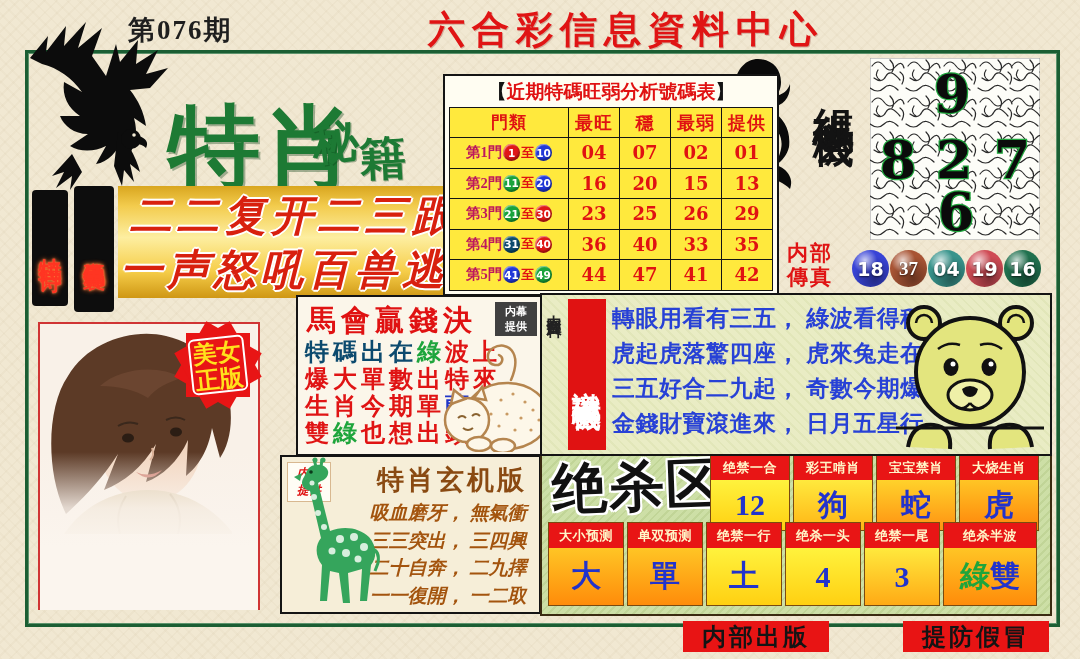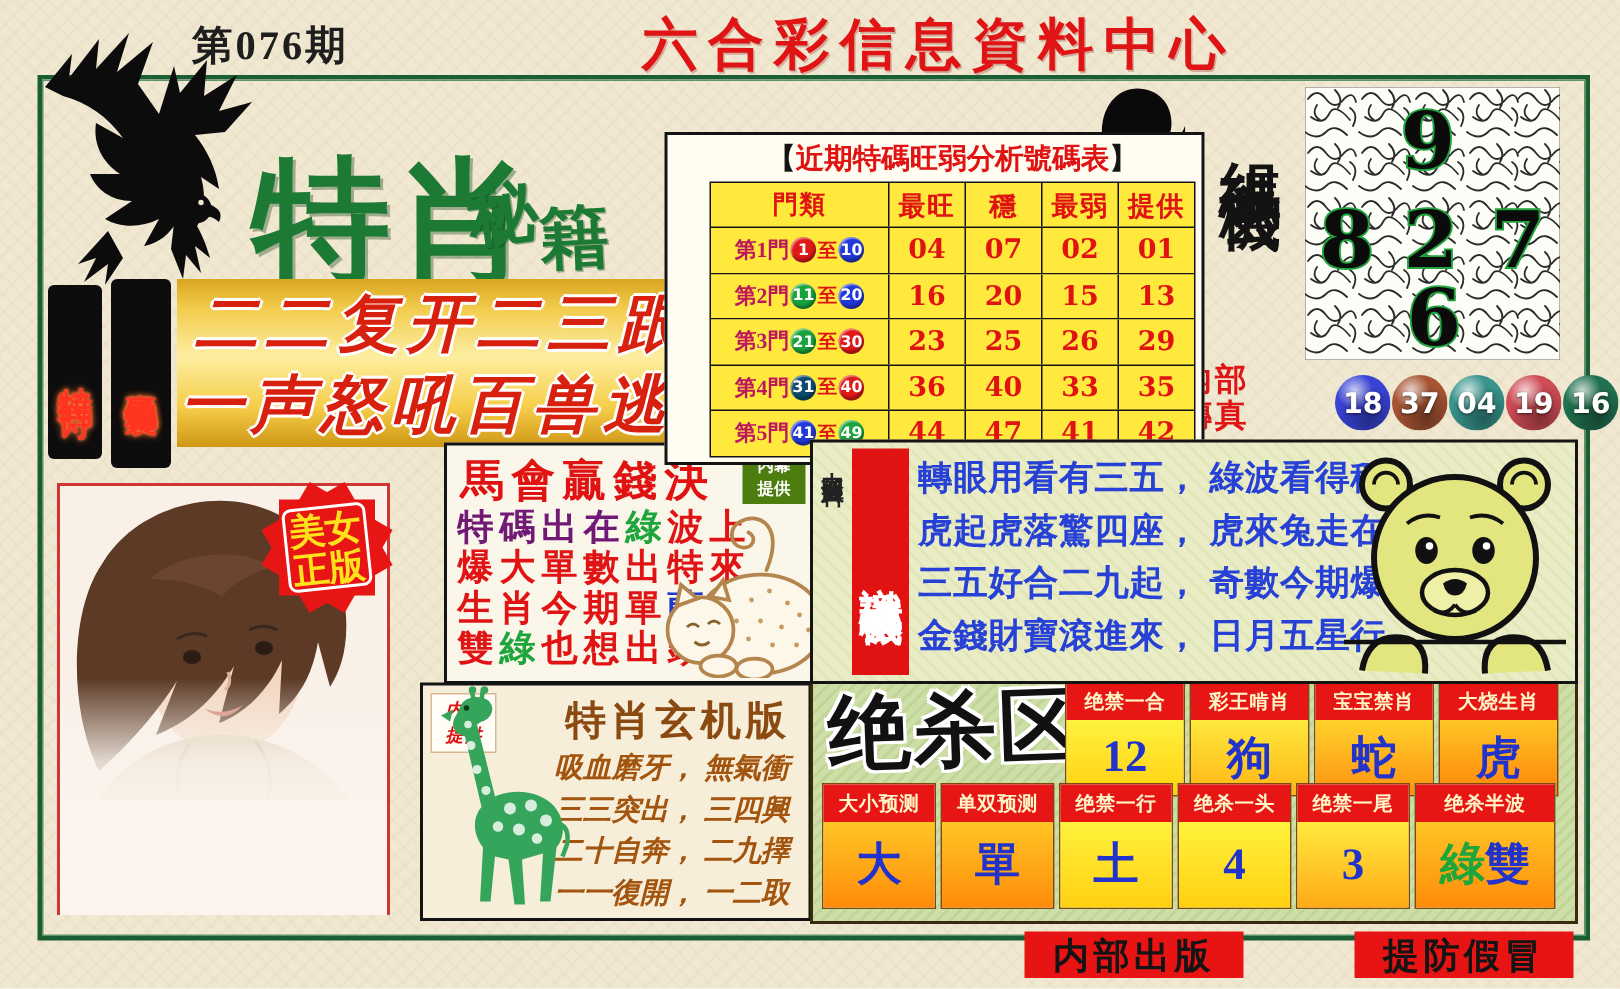--- a/index.html
+++ b/index.html
@@ -30,21 +30,21 @@
   .tag1{left:32px;top:190px;width:36px;height:116px;font-size:23px;letter-spacing:6px;}
   .tag2{left:74px;top:186px;width:40px;height:126px;font-size:22px;letter-spacing:2px;}
   
   .banner{left:118px;top:186px;width:654px;height:112px;
     background:linear-gradient(180deg,#d9a61f 0%,#f3cc4e 18%,#fdeea0 46%,#f6ce4a 76%,#cf9714 100%);}
   .poem-line{position:absolute;font-size:42px;font-weight:bold;font-style:italic;color:#d8200e;letter-spacing:5px;white-space:nowrap;
     text-shadow:-2px 0 0 #fff,2px 0 0 #fff,0 -2px 0 #fff,0 2px 0 #fff,-1px -1px 0 #fff,1px 1px 0 #fff,-1px 1px 0 #fff,1px -1px 0 #fff;}
   .poem1{left:12px;top:2px;}
   .poem2{left:2px;top:56px;}
   
-  .atable{left:443px;top:88px;width:332px;height:218px;background:#fffdf2;border:2px solid #141414;z-index:3;padding-left:24px;}
+  .atable{left:443px;top:74px;width:332px;height:218px;background:#fffdf2;border:2px solid #141414;z-index:3;}
   .atable-title{margin:3px auto 2px;text-align:center;font-size:19px;font-weight:bold;color:#e01212;white-space:nowrap;}
   .atable-title .bracket{color:#141414;}
   .agrid{margin:0 4px;border:1.5px solid #141414;}
   .t-row{display:flex;border-bottom:1.5px solid #141414;background:#ffe93d;}
   .t-row:last-child{border-bottom:none;}
   .t-cell{border-right:1.5px solid #141414;display:flex;align-items:center;justify-content:center;}
   .t-cell:last-child{border-right:none;}
   .t-head{height:29px;font-size:17px;font-weight:bold;color:#e01212;letter-spacing:1px;}
   .gate{width:118px;gap:1px;}
   .val{width:48px;flex:1;font-size:18px;font-weight:bold;color:#e01212;font-family:"DejaVu Serif",serif;}
@@ -52,28 +52,28 @@
   .gate-label{font-size:14.5px;font-weight:bold;color:#be185d;}
   .zhi{font-size:13px;font-weight:bold;color:#e01212;}
   .num-ball{width:17px;height:17px;border-radius:50%;color:#fff;font-size:10.5px;font-weight:bold;
     display:inline-flex;align-items:center;justify-content:center;font-family:"DejaVu Sans",sans-serif;
     box-shadow:inset -1px -2px 2px rgba(0,0,0,.35), inset 1px 1px 1px rgba(255,255,255,.5);}
   
   .group-label{left:813px;top:76px;height:150px;writing-mode:vertical-rl;text-orientation:upright;
     font-size:41px;font-weight:bold;color:#131313;letter-spacing:6px;line-height:1;}
   .maze{left:870px;top:58px;width:170px;height:182px;}
   .fax-label{left:787px;top:241px;font-size:21px;font-weight:bold;color:#e01414;line-height:24px;text-align:center;letter-spacing:2px;}
-  .fax-balls{left:890px;top:250px;display:flex;gap:1px;align-items:flex-end;}
+  .fax-balls{left:852px;top:250px;display:flex;gap:1px;align-items:flex-end;}
   .fball{width:37px;height:37px;border-radius:50%;display:flex;align-items:center;justify-content:center;
     color:#fff;font-size:19px;font-weight:bold;font-family:"DejaVu Sans",sans-serif;
     text-shadow:0 1px 2px rgba(0,0,0,.6);}
   
   .horse{left:296px;top:295px;width:257px;height:157px;background:#fbf6ea;border:2px solid #141414;z-index:2;}
   .horse-title{position:absolute;left:9px;top:4px;font-size:29px;font-weight:bold;color:#e01212;letter-spacing:5px;white-space:nowrap;}
-  .horse-badge{position:absolute;left:197px;top:5px;width:42px;background:#4d7c0f;color:#fff;
+  .horse-badge{position:absolute;left:197px;top:5px;width:42px;background:#404040;color:#fff;
     font-size:11px;font-weight:bold;text-align:center;line-height:15px;padding:2px 0;}
   .horse-lines{position:absolute;left:7px;top:42px;}
   .h-line{font-size:24px;font-weight:bold;letter-spacing:4px;line-height:27px;white-space:nowrap;}
   
   .mystery{left:540px;top:293px;width:508px;height:159px;border:2px solid #141414;z-index:4;
     background:repeating-linear-gradient(45deg, rgba(160,180,90,.10) 0 2px, rgba(0,0,0,0) 2px 7px),#e9ecc4;}
   .member-label{position:absolute;left:4px;top:8px;height:145px;writing-mode:vertical-rl;text-orientation:upright;
     font-size:15px;font-weight:bold;color:#222;line-height:1;letter-spacing:2px;}
   .mystery-title{position:absolute;left:26px;top:4px;bottom:4px;width:38px;background:#e01212;
     writing-mode:vertical-rl;text-orientation:upright;color:#fff;font-size:29px;font-weight:bold;
@@ -275,34 +275,34 @@
       <text x="86" y="172" id="mz-bottom">6</text>
     </g>
   </svg>
 
   <div class="abs fax-label">
     <div>内部</div>
     <div>傳真</div>
   </div>
   <div class="abs fax-balls" id="fax-balls">
       <span class="fball" style="background: radial-gradient(circle at 35% 28%, rgba(255, 255, 255, 0.75) 0%, rgba(255, 255, 255, 0) 34%), radial-gradient(circle at 62% 78%, rgba(0, 0, 0, 0.38) 0%, rgba(0, 0, 0, 0) 62%), rgb(56, 67, 214);">18</span>
-      <span class="fball" style="background: radial-gradient(circle at 35% 28%, rgba(255, 255, 255, 0.75) 0%, rgba(255, 255, 255, 0) 34%), radial-gradient(circle at 62% 78%, rgba(0, 0, 0, 0.38) 0%, rgba(0, 0, 0, 0) 62%), rgb(168, 84, 52);">37</span>
+      <span class="fball" style="background: radial-gradient(circle at 35% 28%, rgba(255, 255, 255, 0.75) 0%, rgba(255, 255, 255, 0) 34%), radial-gradient(circle at 62% 78%, rgba(0, 0, 0, 0.38) 0%, rgba(0, 0, 0, 0) 62%), rgb(168, 84, 52); font-family: Liberation Serif, serif;">37</span>
       <span class="fball" style="background: radial-gradient(circle at 35% 28%, rgba(255, 255, 255, 0.75) 0%, rgba(255, 255, 255, 0) 34%), radial-gradient(circle at 62% 78%, rgba(0, 0, 0, 0.38) 0%, rgba(0, 0, 0, 0) 62%), rgb(56, 148, 140);">04</span>
       <span class="fball" style="background: radial-gradient(circle at 35% 28%, rgba(255, 255, 255, 0.75) 0%, rgba(255, 255, 255, 0) 34%), radial-gradient(circle at 62% 78%, rgba(0, 0, 0, 0.38) 0%, rgba(0, 0, 0, 0) 62%), rgb(207, 75, 85);">19</span>
       <span class="fball" style="background: radial-gradient(circle at 35% 28%, rgba(255, 255, 255, 0.75) 0%, rgba(255, 255, 255, 0) 34%), radial-gradient(circle at 62% 78%, rgba(0, 0, 0, 0.38) 0%, rgba(0, 0, 0, 0) 62%), rgb(32, 113, 79);">16</span>
     </div>
 
   <div class="abs horse">
     <div class="horse-title">馬會贏錢決</div>
     <div class="horse-badge">
       <div>内幕</div>
       <div>提供</div>
     </div>
     <div class="horse-lines" id="horse-lines">
-        <div class="h-line"><span style="color: #701a75;">特碼出在</span><span style="color: rgb(30, 165, 60);">綠</span><span style="color: rgb(224, 20, 20);">波上</span></div>
+        <div class="h-line"><span style="color: #0c4a6e;">特碼出在</span><span style="color: rgb(30, 165, 60);">綠</span><span style="color: rgb(224, 20, 20);">波上</span></div>
         <div class="h-line"><span style="color: rgb(224, 20, 20);">爆大單數出特來</span></div>
         <div class="h-line"><span style="color: rgb(224, 20, 20);">生肖今期單</span><span style="color: rgb(32, 54, 200);">藍</span><span style="color: rgb(224, 20, 20);">出</span></div>
         <div class="h-line"><span style="color: rgb(224, 20, 20);">雙</span><span style="color: rgb(30, 165, 60);">綠</span><span style="color: rgb(224, 20, 20);">也想出頭來</span></div>
       </div>
 
     <svg style="position:absolute;right:2px;bottom:2px;" width="112" height="122" viewBox="0 0 112 122">
       <g stroke="#b5854e" stroke-width="2.5" fill="#fdf7e9" stroke-linecap="round">
         <path d="M70,50 C82,22 66,10 52,18 C44,23 46,34 54,35 C61,36 64,28 58,25" fill="none"></path>
         <ellipse cx="66" cy="86" rx="42" ry="33"></ellipse>
         <circle cx="26" cy="90" r="22"></circle>

